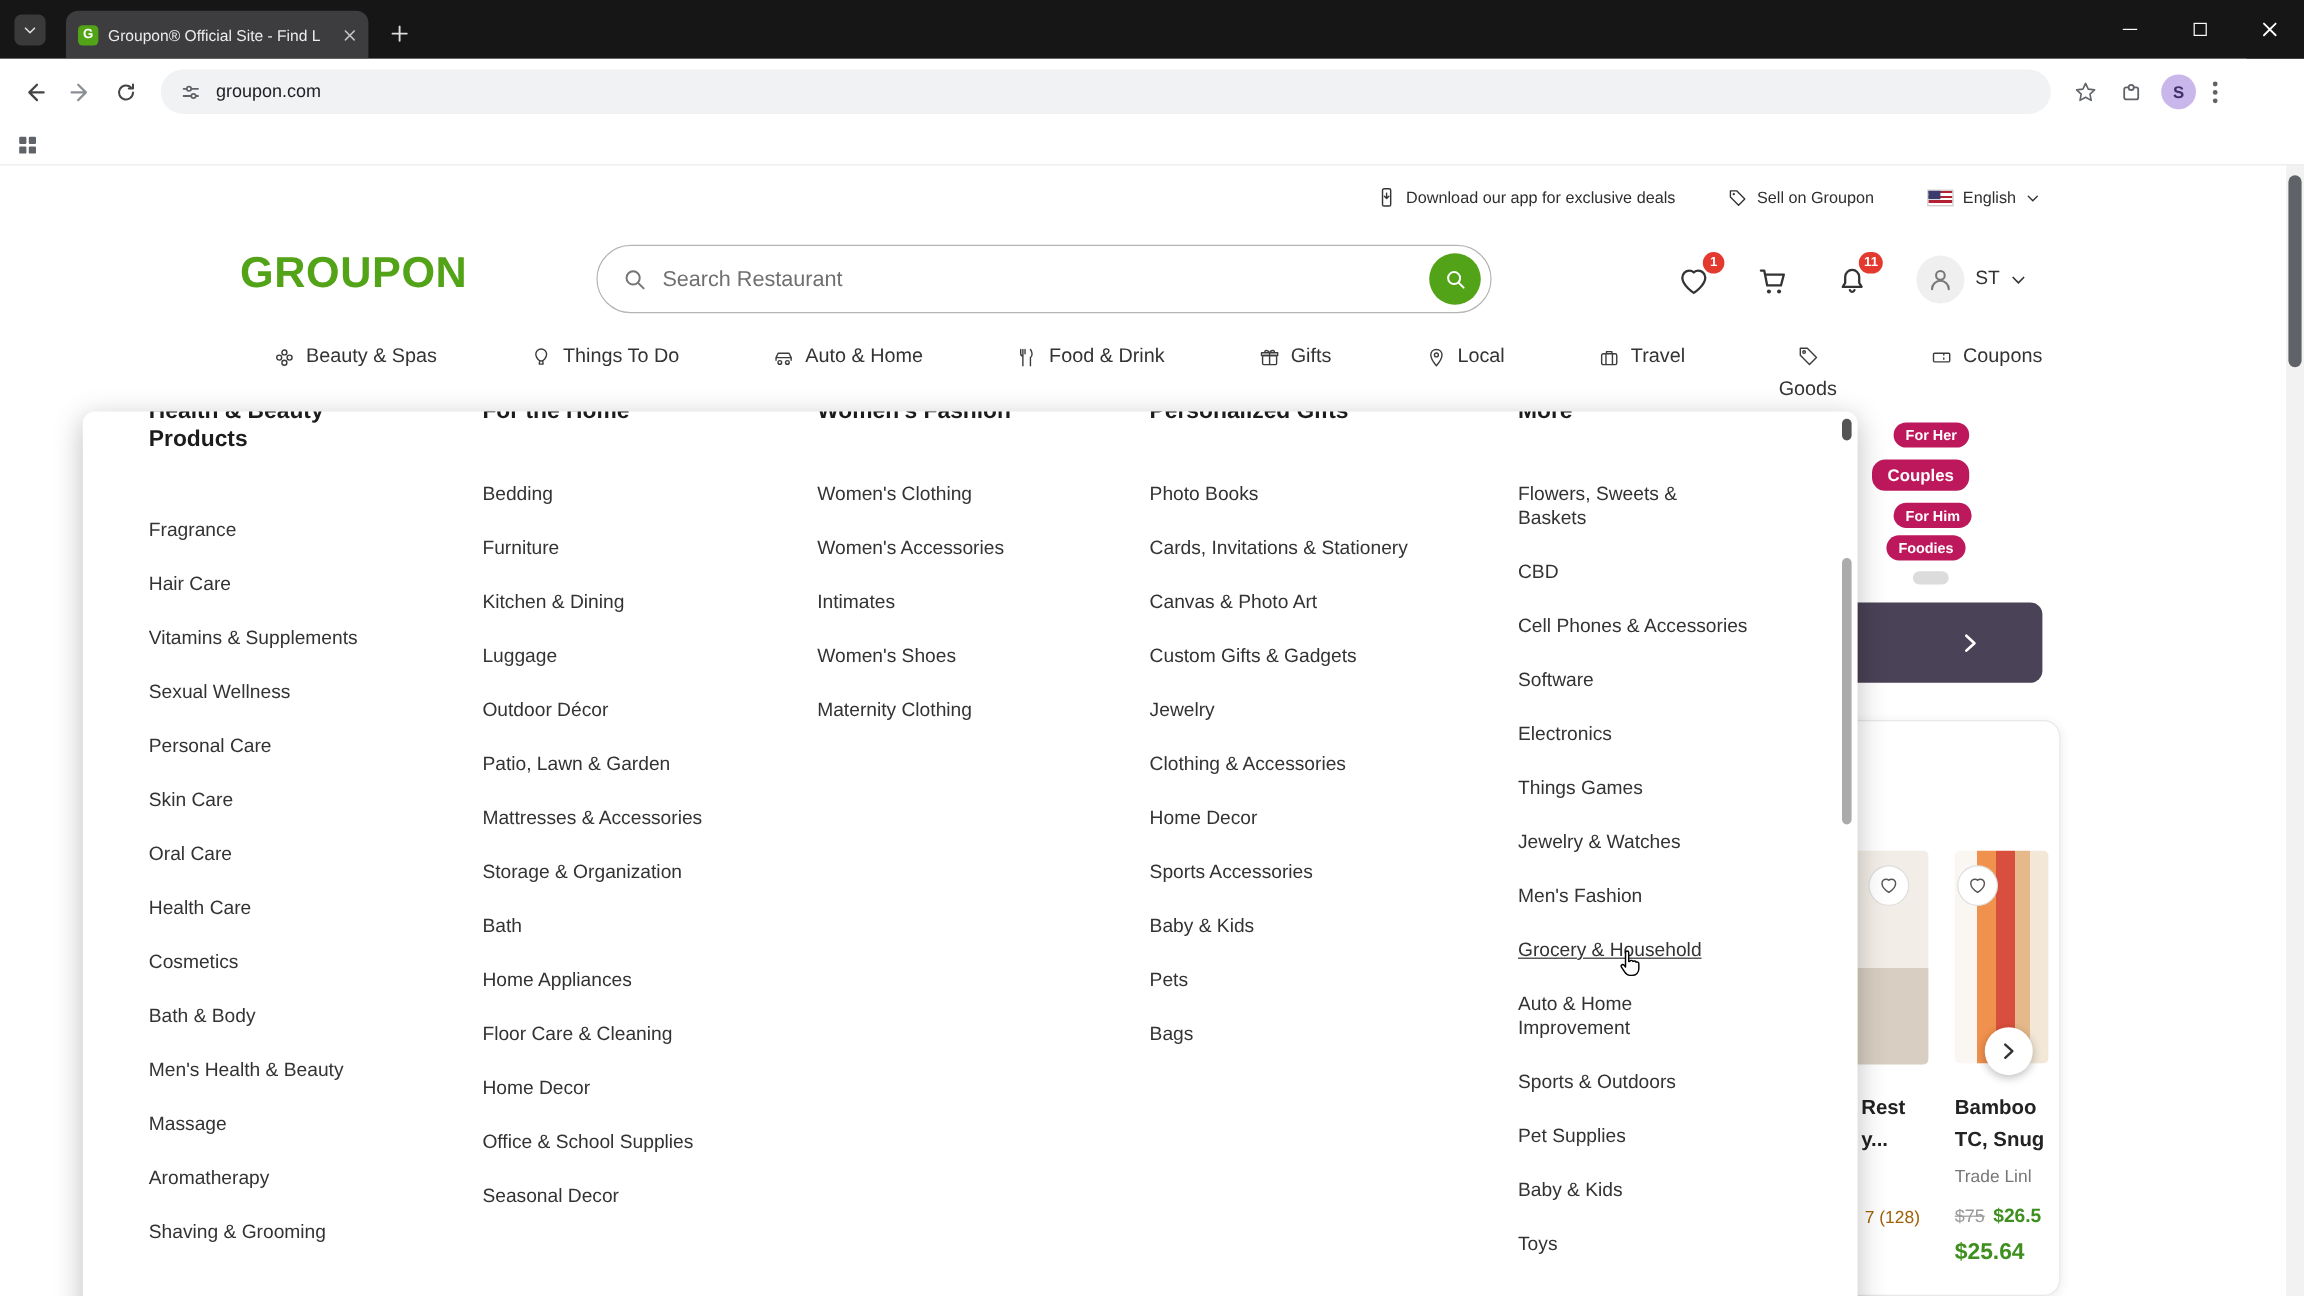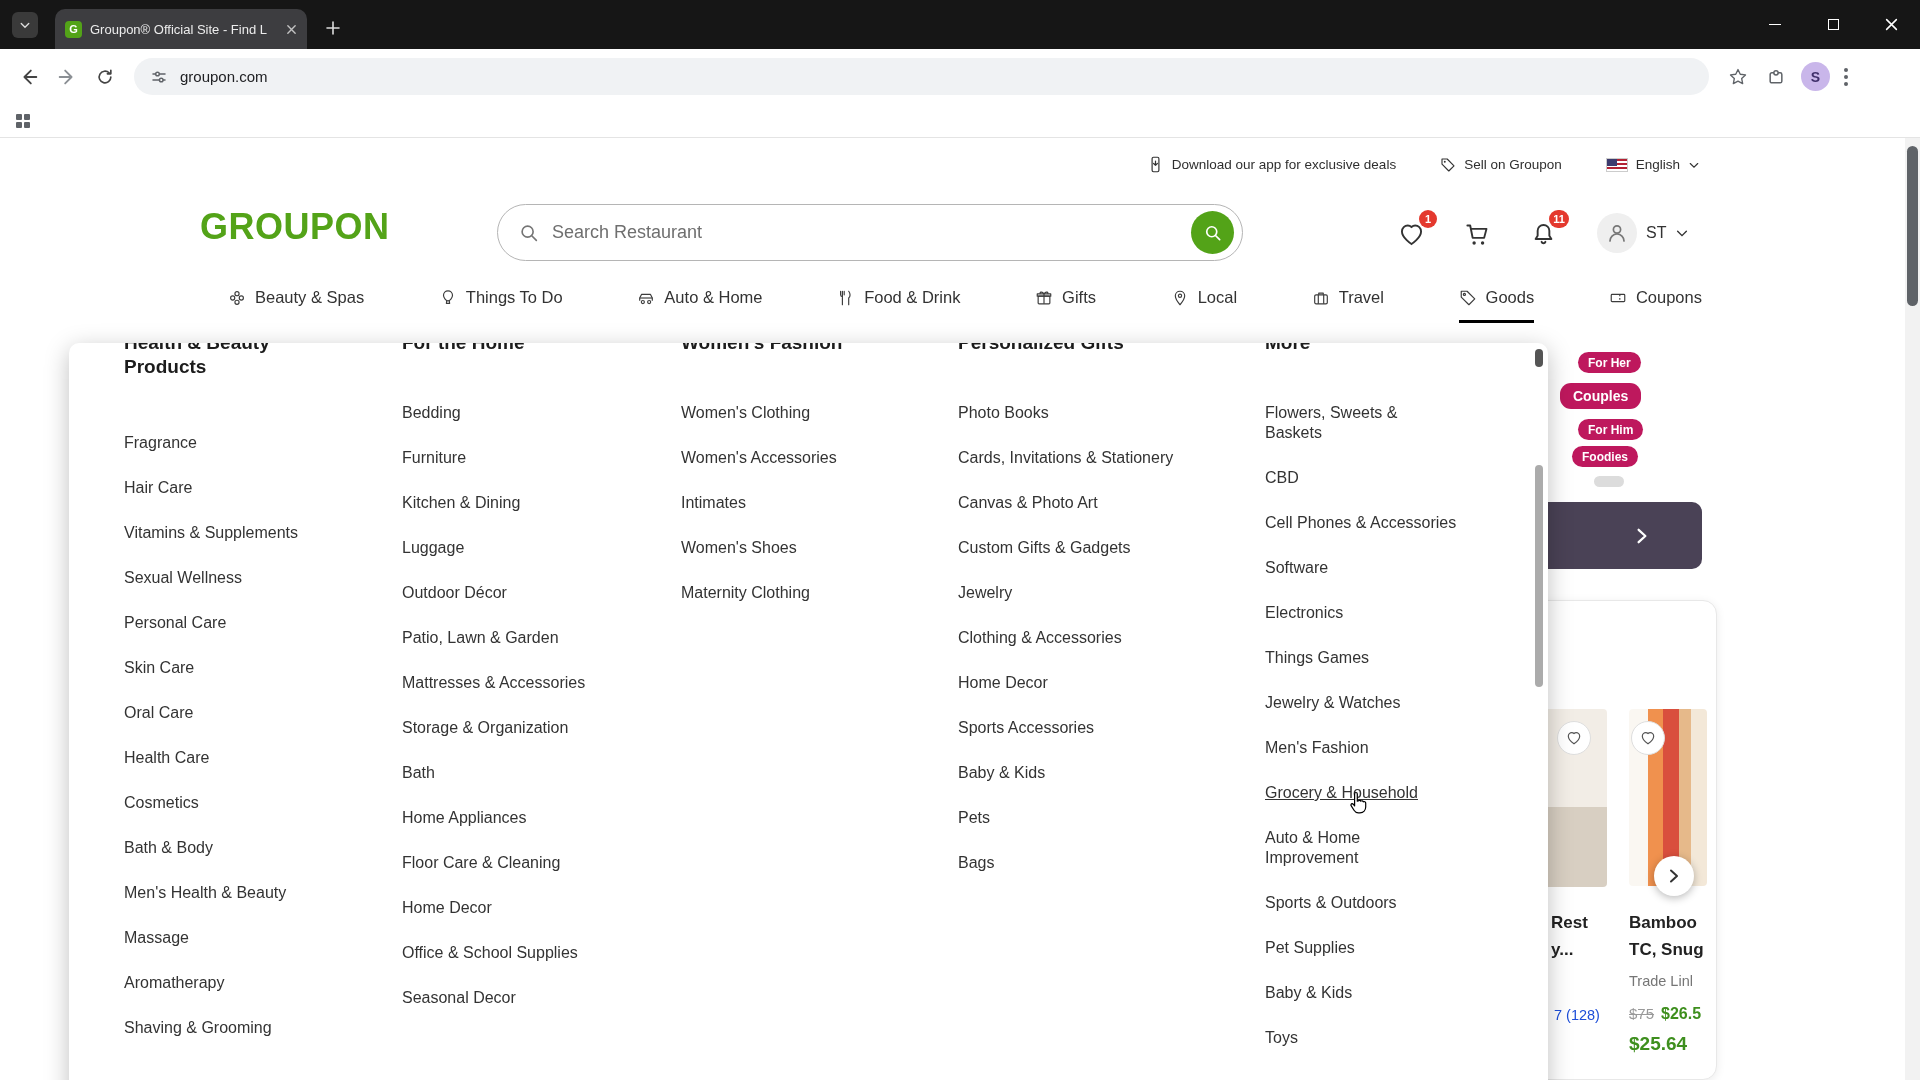--- a/index.html
+++ b/index.html
@@ -50,21 +50,21 @@
   .search-btn { width:43px; height:43px; border-radius:50%; background:#53a318; display:flex; align-items:center; justify-content:center; border:none; cursor:pointer; }
 
   .hicon { position:absolute; top:79px; width:34px; height:34px; display:flex; align-items:center; justify-content:center; }
   .icon-badge { position:absolute; top:-7px; right:-9px; min-width:18px; height:18px; border-radius:9px; background:#e4392e; color:#fff; font-size:11px; font-weight:bold; display:flex; align-items:center; justify-content:center; padding:0 4px; }
   .account { position:absolute; left:1597px; top:75px; display:flex; align-items:center; gap:9px; }
   .account-avatar { width:40px; height:40px; border-radius:50%; background:#efefef; display:flex; align-items:center; justify-content:center; }
   .account-label { font-size:16px; color:#333; }
 
   .main-nav { position:absolute; left:228px; top:150px; width:1474px; display:flex; justify-content:space-between; align-items:flex-start; }
   .nav-item { display:flex; align-items:center; gap:9px; font-size:16.5px; color:#333; padding-bottom:13px; cursor:pointer; white-space:nowrap; }
-  .nav-item.active { border-bottom:3px solid #000000; }
+  .nav-item.active { border-bottom:3px solid #000000;flex-direction:column; }
 
   
   .mega-menu { position:absolute; left:69px; top:205px; width:1479px; height:933px; background:#fff; border-radius:10px; box-shadow:0 6px 24px rgba(0,0,0,.25); overflow:hidden; z-index:10; }
   .menu-col { position:absolute; top:-12px; }
   .menu-col h3 { font-size:19px; font-weight:bold; color:#1c1c1c; line-height:24px; }
   .menu-col ul { list-style:none; margin-top:48px; }
   .menu-col li { font-size:16px; color:#333; line-height:20px; margin-bottom:25px; cursor:pointer; }
   .menu-col li.hovered { text-decoration:underline; }
   .col-0 { left:55px;  width:215px; }
   .col-0 h3 { max-width:175px; }
@@ -93,21 +93,21 @@
   .card-heart { position:absolute; width:34px; height:34px; border-radius:50%; background:#fff; border:1px solid #dedede; display:flex; align-items:center; justify-content:center; z-index:2; }
   #heart-a { left:58px; top:120px; }
   #heart-b { left:132px; top:120px; }
   .prod-img { position:absolute; border-radius:4px; }
   #img-a { left:40px; top:108px; width:68px; height:178px; background:linear-gradient(180deg,#f2ede6 0 55%, #d8cfc2 55% 100%); }
   #img-b { left:130px; top:108px; width:78px; height:177px; background:linear-gradient(90deg,#faf7f2 0 24%, #f0914e 24% 44%, #d94f3d 44% 64%, #e6b98a 64% 80%, #f3e8d8 80% 100%); }
   .card-title { position:absolute; font-weight:bold; font-size:17px; color:#222; line-height:27px; }
   #title-a { left:52px; top:308px; }
   #title-b { left:130px; top:308px; }
   .card-merchant { position:absolute; left:130px; top:372px; font-size:14.5px; color:#767676; }
-  .card-rating { position:absolute; left:55px; top:406px; font-size:14.5px; color:#1d4ed8; }
+  .card-rating { position:absolute; left:55px; top:406px; font-size:14.5px; color:#a16207; }
   .card-prices { position:absolute; left:130px; top:404px; display:flex; gap:7px; align-items:baseline; }
   .price-old { font-size:15px; color:#999; text-decoration:line-through; }
   .price-sale { font-size:16px; font-weight:bold; color:#3e8f1e; }
   .price-final { position:absolute; left:130px; top:432px; font-size:19px; font-weight:bold; color:#3e8f1e; }
 
   .next-arrow { position:absolute; left:1654px; top:718px; width:40px; height:40px; background:#fff; border-radius:50%; box-shadow:0 2px 8px rgba(0,0,0,.28); display:flex; align-items:center; justify-content:center; z-index:3; }
 
   .cursor-overlay { position:absolute; left:1347px; top:652px; z-index:40; pointer-events:none; }
 </style>
 </head>

